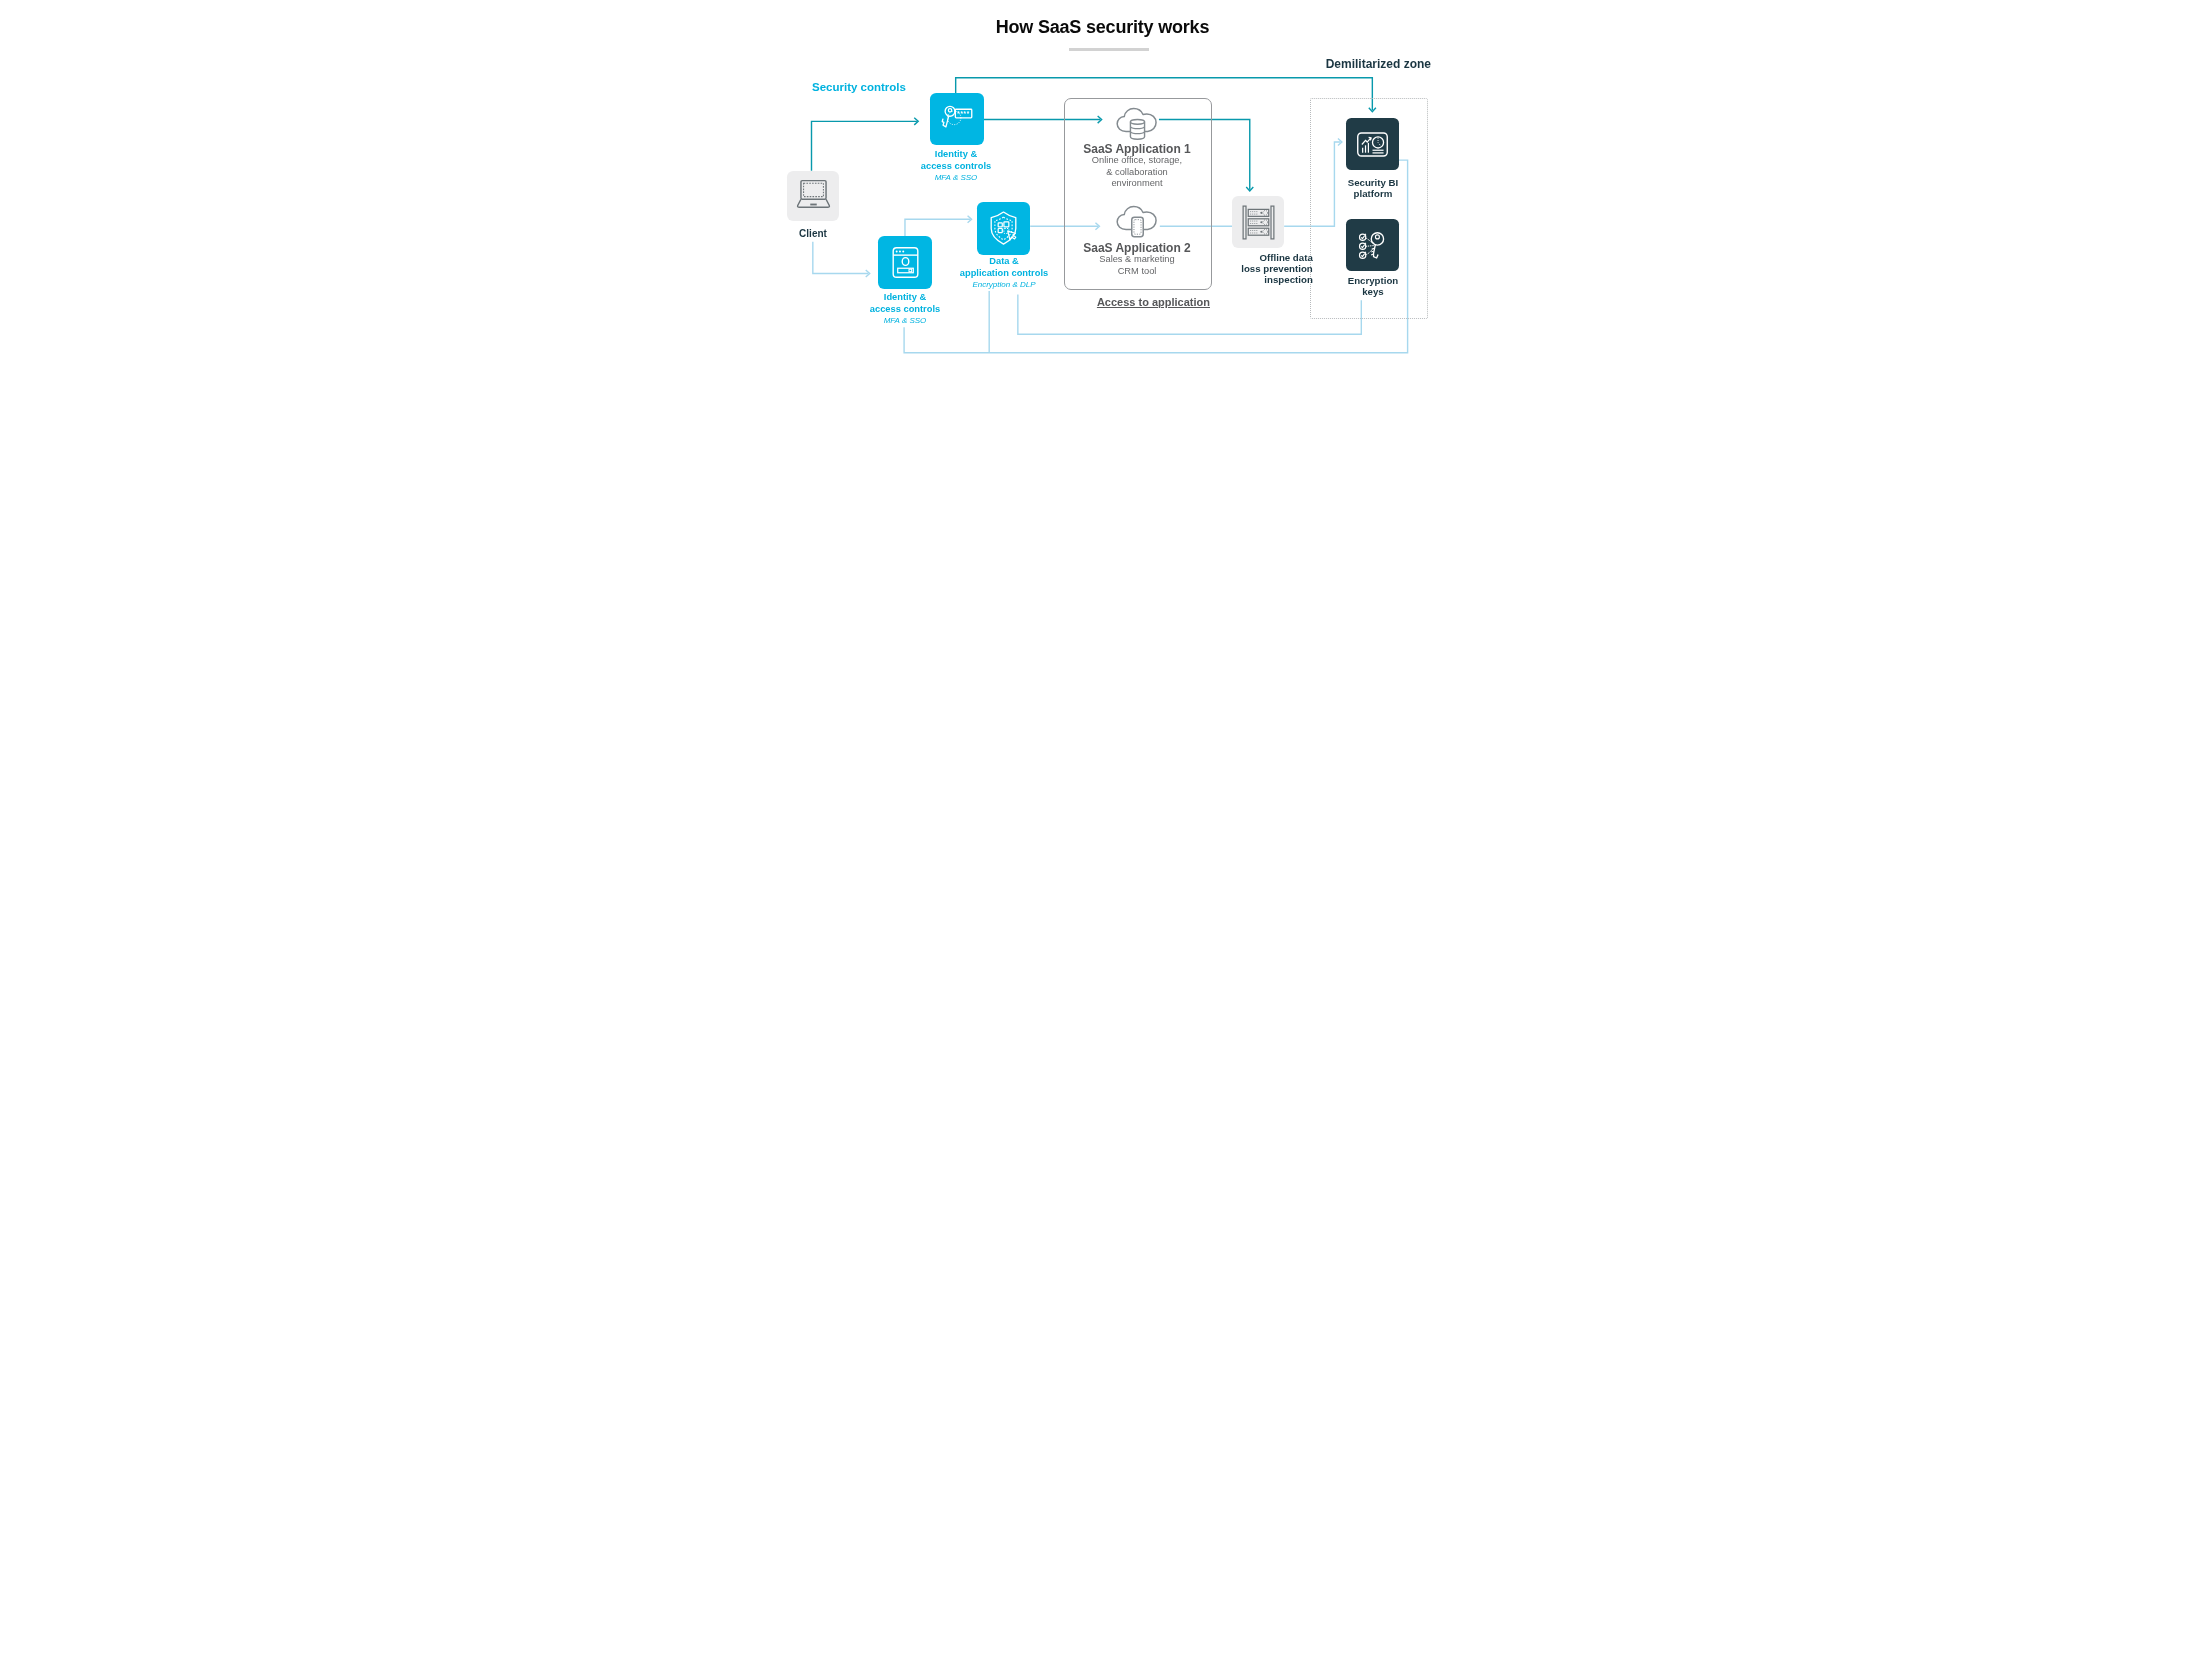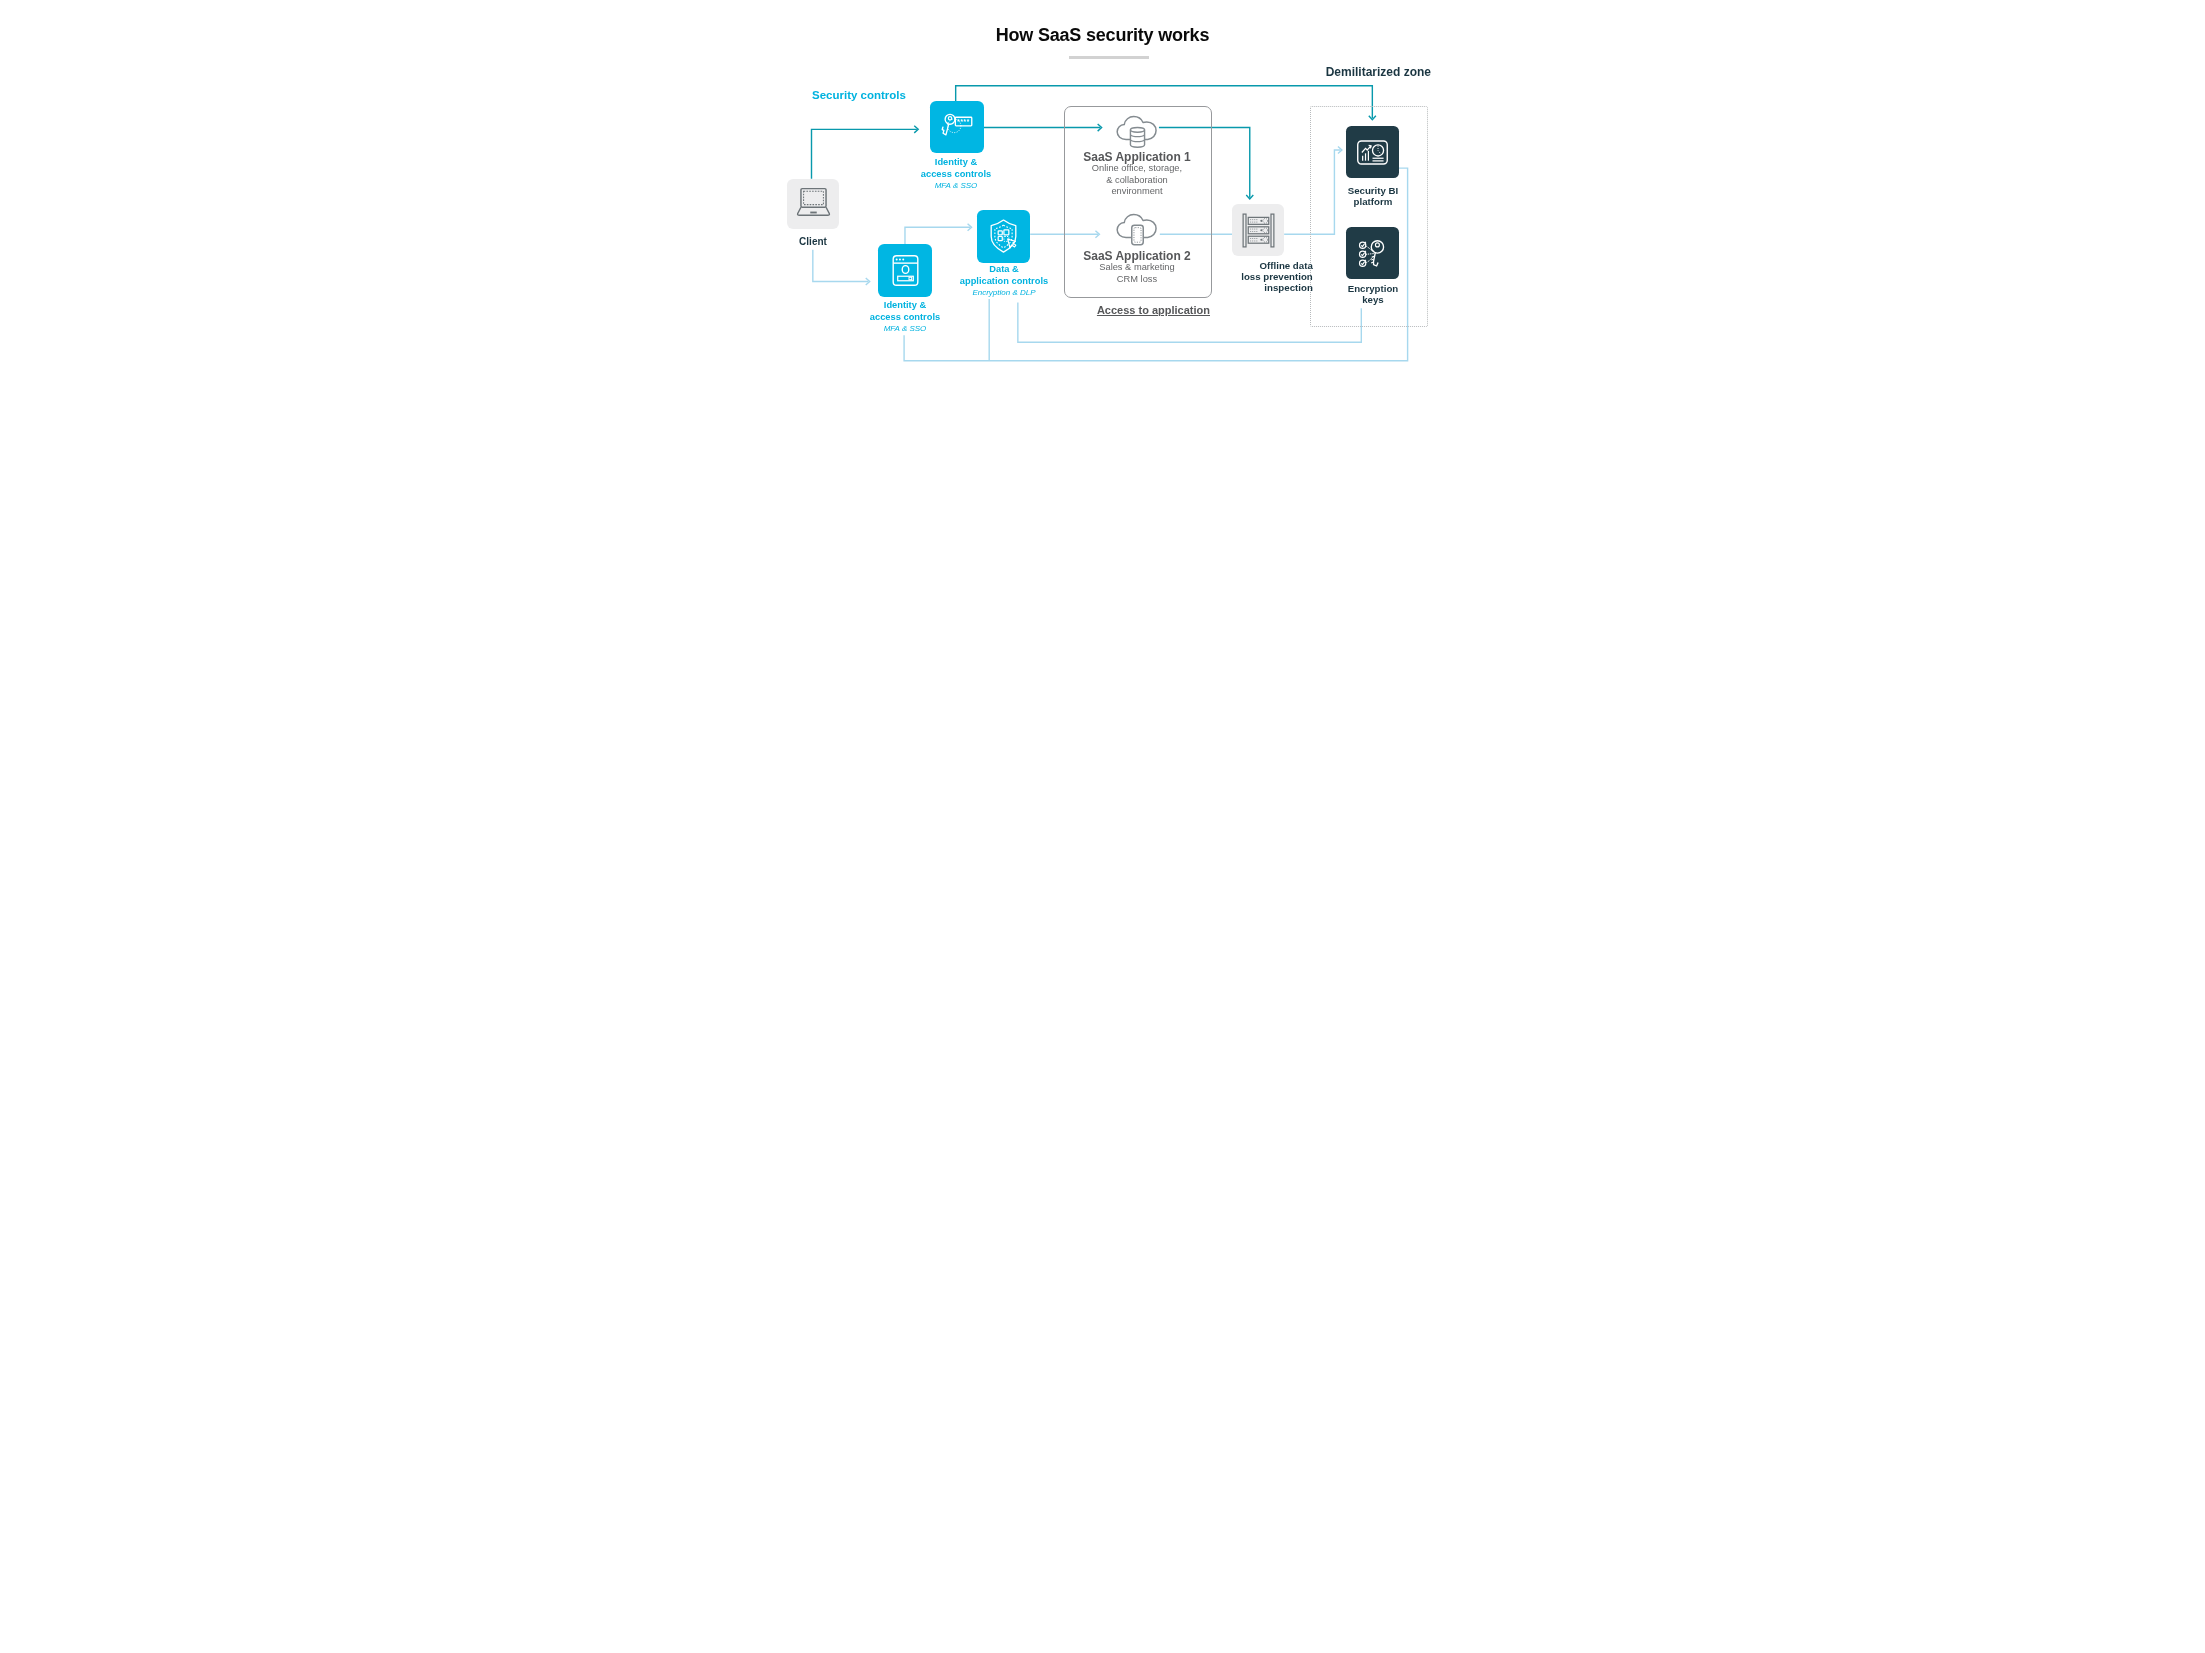--- a/index.html
+++ b/index.html
@@ -1,16 +1,16 @@
 <!DOCTYPE html>
 <html style="font-size:7px"><head>
 <meta charset="utf-8">
 <style>
   html,body{margin:0;padding:0;background:#fff;font-family:"Liberation Sans",sans-serif;}
-  .stage{position:relative;width:679px;height:382px;background:#fff;overflow:hidden;margin:8px auto;}
+  .stage{position:relative;width:679px;height:382px;background:#fff;overflow:hidden;margin:0 auto;}
   .abs{position:absolute;}
   svg{display:block;}
   #wires{position:absolute;left:0;top:0;}
 
   .title{left:0;top:17px;width:679px;text-align:center;font-size:18px;font-weight:800;
          color:#0a0a0a;letter-spacing:-0.2px;}
   .title-underline{left:306px;top:48px;width:80px;height:2.6px;background:#d2d2d2;}
 
   .sec-label{left:49px;top:81px;font-size:11.5px;font-weight:700;color:#00b2df;}
   .dmz-label{left:549px;top:57px;width:119px;text-align:right;font-size:12px;font-weight:700;color:#1b3642;}
@@ -161,21 +161,21 @@
   </div>
 
   <svg class="abs" style="left:348px;top:202px;" width="53" height="41" viewBox="0 0 120 92">
     <path d="M34 62 C22 62 14 54 14 44.5 C14 35 21 28.5 30 28 C31.5 17 41 10 51.5 10 C61 10 69 15.5 72.5 23.5 C75 22.5 78 22 81 22 C93 22 102 30.5 102 41.5 C102 52 94.5 60.5 83 62 L34 62 Z" fill="#ffffff" stroke="#848b90" stroke-width="3.4" stroke-linejoin="round"></path>
     <rect x="47" y="34" width="26" height="44" rx="6" fill="#ffffff" stroke="#848b90" stroke-width="3.4"></rect>
     <rect x="52" y="39.5" width="16" height="33" rx="3" fill="none" stroke="#848b90" stroke-width="2.2" stroke-dasharray="2.5 3"></rect>
   </svg>
   <div class="lbl" style="left:374px;top:242px;">
     <span class="saas-t">SaaS Application 2</span>
     <span class="saas-b">Sales &amp; marketing</span>
-    <span class="saas-b">CRM loss</span>
+    <span class="saas-b">CRM tool</span>
   </div>
 
   <div class="node grayp" style="left:469px;top:196px;width:52px;height:52px;">
     <svg width="41" height="41" viewBox="0 0 100 100">
       <g stroke="#6d7478" fill="none" stroke-width="3">
         <rect x="12.5" y="10" width="7" height="80"></rect>
         <rect x="80.5" y="10" width="7" height="80"></rect>
         <rect x="25" y="18" width="50" height="17"></rect>
         <rect x="25" y="41" width="50" height="17"></rect>
         <rect x="25" y="64" width="50" height="17"></rect>

